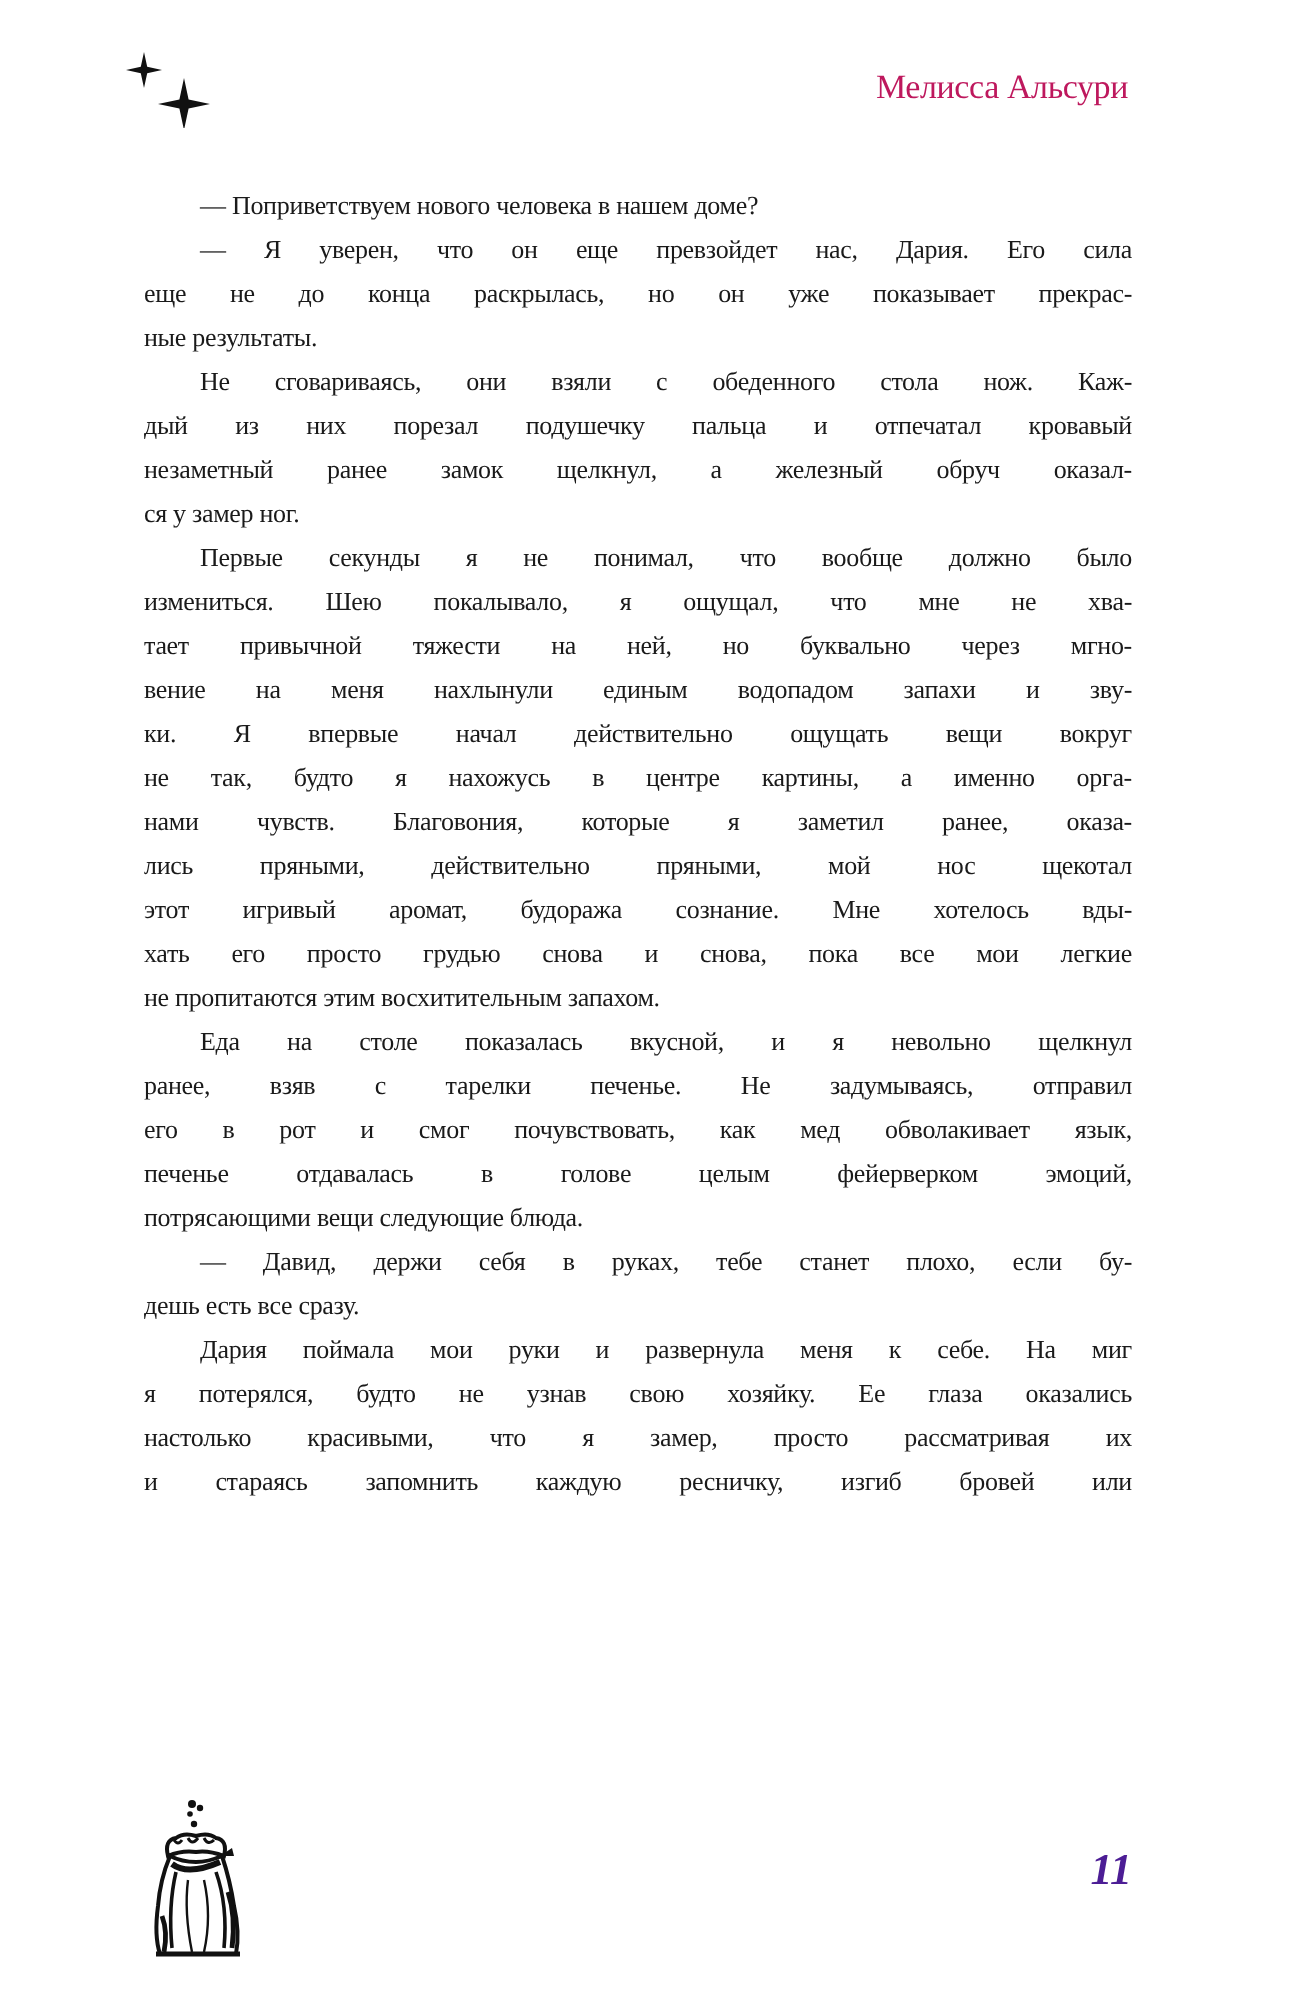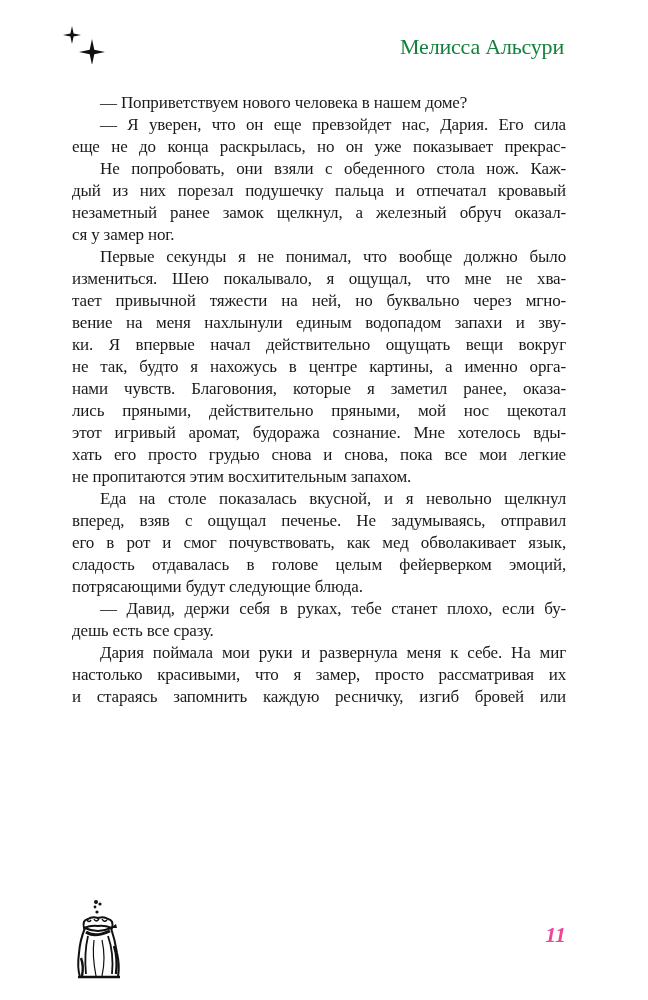--- a/index.html
+++ b/index.html
@@ -3,72 +3,74 @@
 <meta charset="utf-8">
 <style>
   html, body { margin: 0; padding: 0; }
   body {
     width: 648px; height: 1000px; background: #ffffff; position: relative; overflow: hidden;
     font-family: "Liberation Serif", "DejaVu Serif", serif; color: #1a1a1a;
   }
   .sparkles { position: absolute; left: 62px; top: 22px; width: 50px; height: 42px; }
   .running-head {
     position: absolute; right: 84px; top: 34px;
-    font-size: 22px; letter-spacing: -0.2px; color: #15803d;
+    font-size: 17px; letter-spacing: -0.2px; color: #be185d;
   }
   .text-block {
     position: absolute; left: 72px; top: 92px; width: 494px;
-    font-size: 17px; line-height: 22px; letter-spacing: -0.15px;
+    font-size: 13px; line-height: 22px; letter-spacing: -0.15px;
   }
   .line { display: block; white-space: nowrap; text-align: justify; text-align-last: justify; height: 22px; }
   .line.last { text-align-last: left; }
   .line.indent { padding-left: 28px; }
   .ornament { position: absolute; left: 74px; top: 898px; width: 50px; height: 82px; }
   .page-number {
     position: absolute; right: 82px; top: 922px;
-    font-size: 22px; font-weight: bold; font-style: italic; color: #ec4899;
+    font-size: 22px; font-weight: bold; font-style: italic; color: #4c1d95;
   }
 </style>
 </head>
 <body>
 
 <svg class="sparkles" viewBox="0 0 50 42">
   <path d="M10 4 L11.6 11.4 L19 13 L11.6 14.6 L10 22 L8.4 14.6 L1 13 L8.4 11.4 Z" fill="#111"></path>
   <path d="M30 17 L32.3 27.7 L43 30 L32.3 32.3 L30 43 L27.7 32.3 L17 30 L27.7 27.7 Z" fill="#111"></path>
 </svg>
 
 <div class="running-head">Мелисса Альсури</div>
 
 <div class="text-block" id="text-block">
     <span class="line indent last">— Поприветствуем нового человека в нашем доме?</span>
     <span class="line indent">— Я уверен, что он еще превзойдет нас, Дария. Его сила</span>
     <span class="line">еще не до конца раскрылась, но он уже показывает прекрас-</span>
-    <span class="line indent">Не попробовать, они взяли с обеденного стола нож. Каж-</span>
+    <span class="line last">ные результаты.</span>
+    <span class="line indent">Не сговариваясь, они взяли с обеденного стола нож. Каж-</span>
     <span class="line">дый из них порезал подушечку пальца и отпечатал кровавый</span>
     <span class="line">незаметный ранее замок щелкнул, а железный обруч оказал-</span>
     <span class="line last">ся у замер ног.</span>
     <span class="line indent">Первые секунды я не понимал, что вообще должно было</span>
     <span class="line">измениться. Шею покалывало, я ощущал, что мне не хва-</span>
     <span class="line">тает привычной тяжести на ней, но буквально через мгно-</span>
     <span class="line">вение на меня нахлынули единым водопадом запахи и зву-</span>
     <span class="line">ки. Я впервые начал действительно ощущать вещи вокруг</span>
     <span class="line">не так, будто я нахожусь в центре картины, а именно орга-</span>
     <span class="line">нами чувств. Благовония, которые я заметил ранее, оказа-</span>
     <span class="line">лись пряными, действительно пряными, мой нос щекотал</span>
     <span class="line">этот игривый аромат, будоража сознание. Мне хотелось вды-</span>
     <span class="line">хать его просто грудью снова и снова, пока все мои легкие</span>
     <span class="line last">не пропитаются этим восхитительным запахом.</span>
     <span class="line indent">Еда на столе показалась вкусной, и я невольно щелкнул</span>
-    <span class="line">вперед, взяв с ощущал печенье. Не задумываясь, отправил</span>
+    <span class="line">ранее, взяв с тарелки печенье. Не задумываясь, отправил</span>
     <span class="line">его в рот и смог почувствовать, как мед обволакивает язык,</span>
-    <span class="line">сладость отдавалась в голове целым фейерверком эмоций,</span>
-    <span class="line last">потрясающими будут следующие блюда.</span>
+    <span class="line">печенье отдавалась в голове целым фейерверком эмоций,</span>
+    <span class="line last">потрясающими вещи следующие блюда.</span>
     <span class="line indent">— Давид, держи себя в руках, тебе станет плохо, если бу-</span>
     <span class="line last">дешь есть все сразу.</span>
     <span class="line indent">Дария поймала мои руки и развернула меня к себе. На миг</span>
+    <span class="line">я потерялся, будто не узнав свою хозяйку. Ее глаза оказались</span>
     <span class="line">настолько красивыми, что я замер, просто рассматривая их</span>
     <span class="line">и стараясь запомнить каждую ресничку, изгиб бровей или</span>
   </div>
 
 <svg class="ornament" viewBox="0 0 50 82">
   <circle cx="22" cy="4" r="2" fill="#111"></circle>
   <circle cx="26" cy="6" r="1.6" fill="#111"></circle>
   <circle cx="21" cy="9" r="1.4" fill="#111"></circle>
   <circle cx="23" cy="14" r="1.6" fill="#111"></circle>
   <path d="M10 30 Q8 22 14 21 Q18 18 24 20 Q30 18 34 21 Q40 22 38 30 Q30 27 24 28 Q17 27 10 30 Z" fill="#fff" stroke="#111" stroke-width="2"></path>

